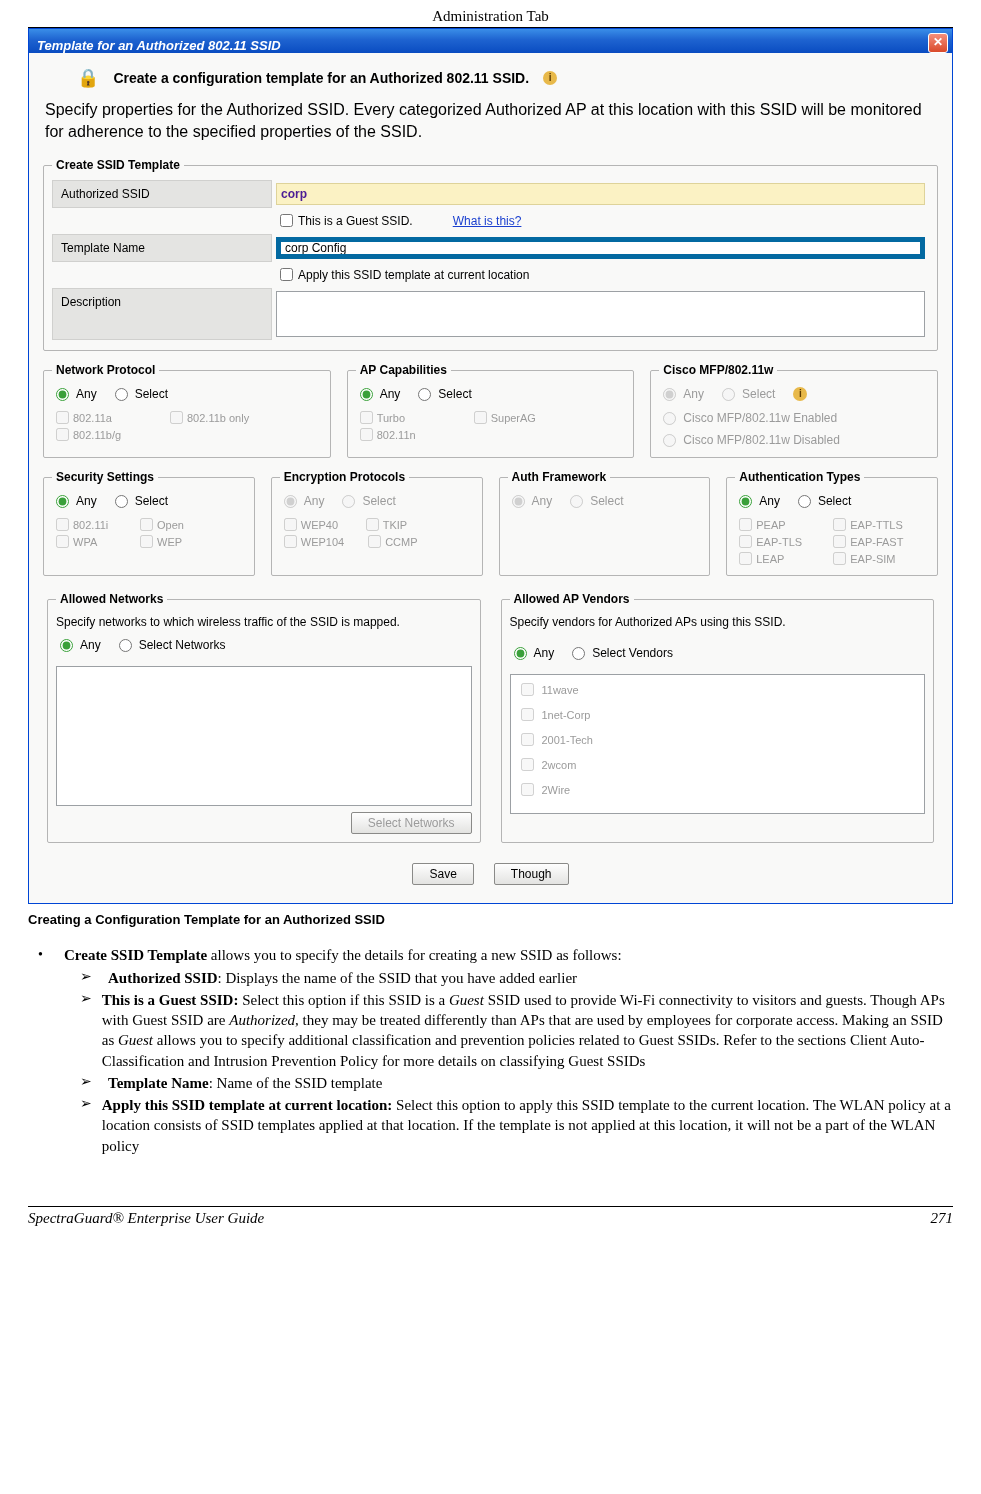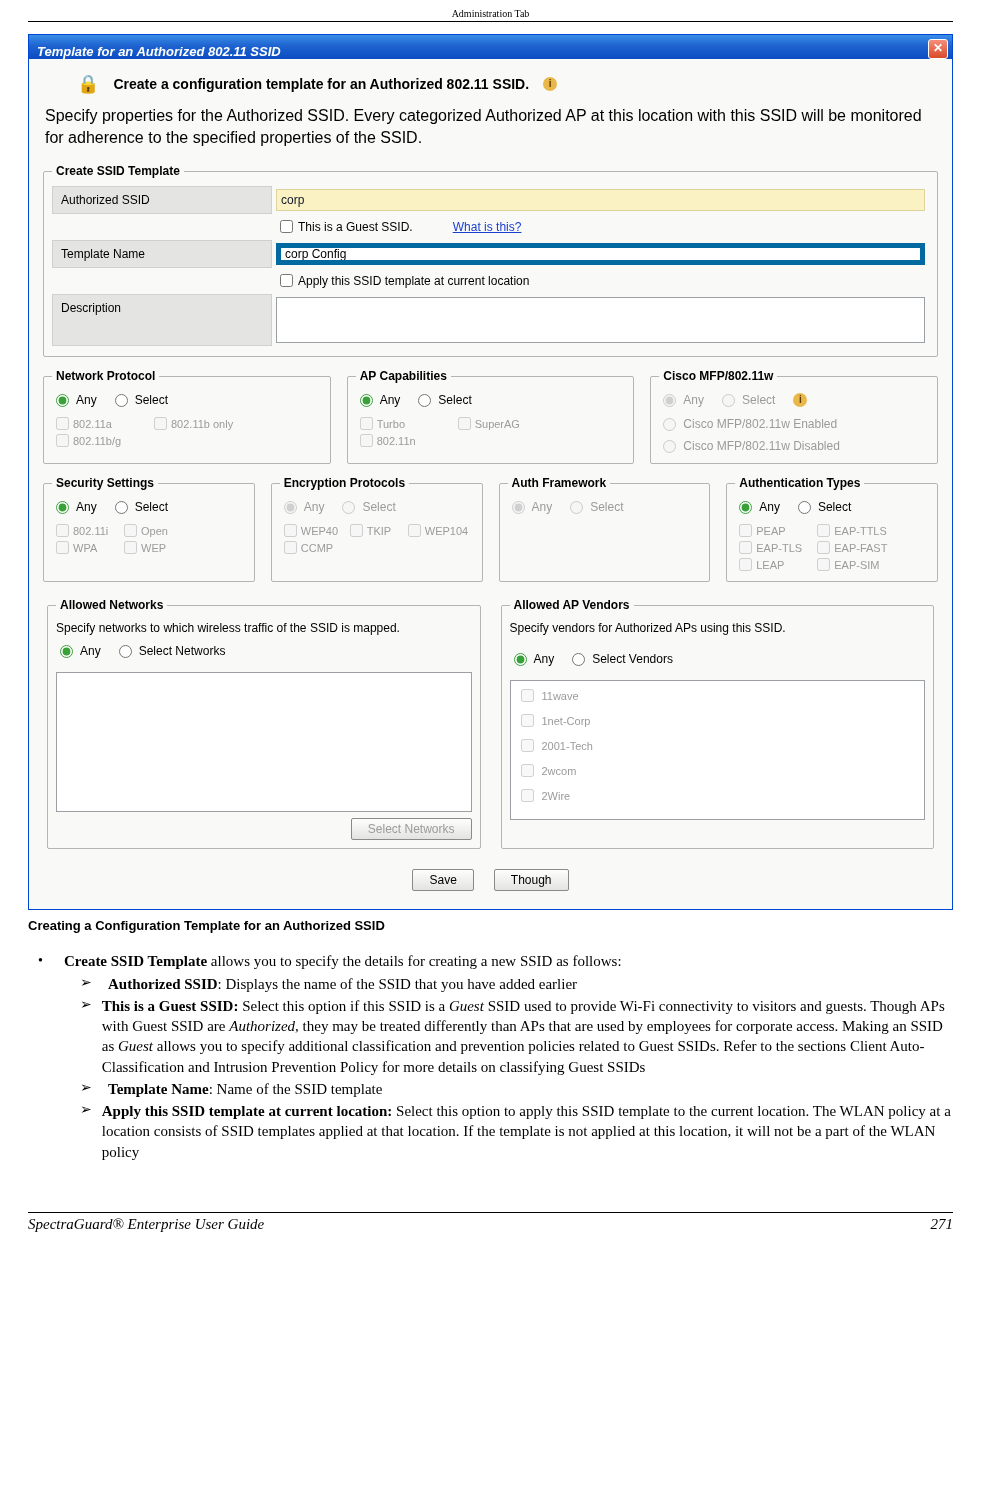--- a/index.html
+++ b/index.html
@@ -7,24 +7,24 @@
     margin: 0;
     padding: 0;
     font-family: Tahoma, Verdana, Arial, sans-serif;
     font-size: 11px;
     background: #fff;
     width: 981px;
   }
   .page-header {
     text-align: center;
     font-family: "Palatino Linotype", Palatino, serif;
-    font-size: 10px;
+    font-size: 15px;
     padding: 8px 0 2px 0;
     border-bottom: 1px solid #000;
-    margin: 0 28px 12px 28px;
+    margin: 0 28px 0 28px;
   }
   .dialog {
     margin: 0 28px;
     border: 1px solid #0046d5;
   }
   .titlebar {
     background: linear-gradient(to bottom, #3a8ee8 0%, #1e63d0 45%, #0a4cc1 100%);
     height: 24px;
     display: flex;
     align-items: flex-end;
@@ -197,21 +197,21 @@
     resize: none;
     font-size: 12px;
     padding: 3px;
   }
   .empty-list {
     border: 1px solid #9ca0a4;
     background: #fff;
     height: 140px;
     margin-top: 6px;
   }
-  .col2 { display:flex; flex-wrap:wrap; gap: 4px 8px; padding: 2px 4px;}
+  .col2 { display:flex; flex-wrap:wrap; gap: 4px 24px; padding: 2px 4px;}
   .col2 .opt { min-width: 90px; }
   .three-cols { display:flex; gap:8px; }
   .three-cols > fieldset { flex:1; }
   .four-cols { display:flex; gap:8px; }
   .four-cols > fieldset { flex:1; }
 </style>
 </head>
 <body>
 
 <div class="page-header">Administration Tab</div>
@@ -228,21 +228,21 @@
       <span class="info-i">i</span>
     </div>
     <div class="desc-text">Specify properties for the Authorized SSID. Every categorized Authorized AP at this location with this SSID will be monitored for adherence to the specified properties of the SSID.</div>
 
     <fieldset>
       <legend>Create SSID Template</legend>
 
       <div class="form-row">
         <div class="lbl">Authorized SSID</div>
         <div class="val">
-            <input type="text" readonly="" style="background: rgb(251, 242, 196); color: #0f172a; border: 1px solid rgb(222, 211, 154);" value="corp">
+            <input type="text" readonly="" style="background: rgb(251, 242, 196); color: #4c1d95; border: 1px solid rgb(222, 211, 154); font-weight: bold;" value="corp">
           </div>
       </div>
       <div class="sub-row">
         <label class="chk">
             <input type="checkbox" style="">
             <span>This is a Guest SSID.</span>
           </label>
         <span class="link">What is this?</span>
       </div>
 

